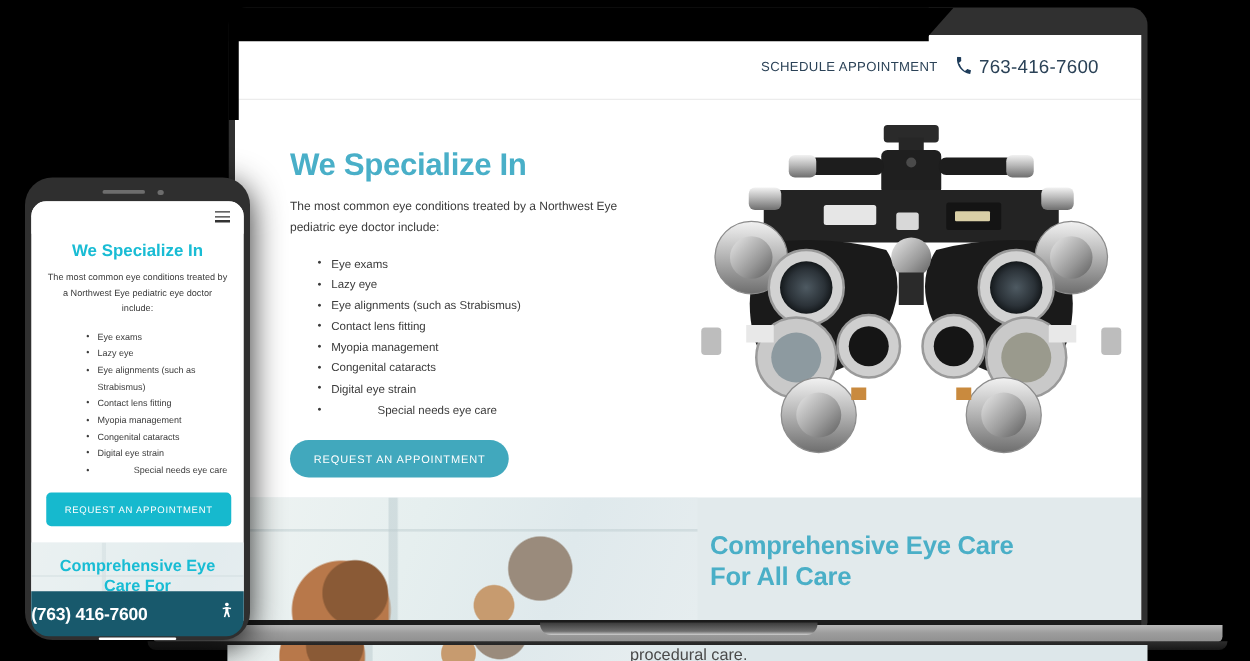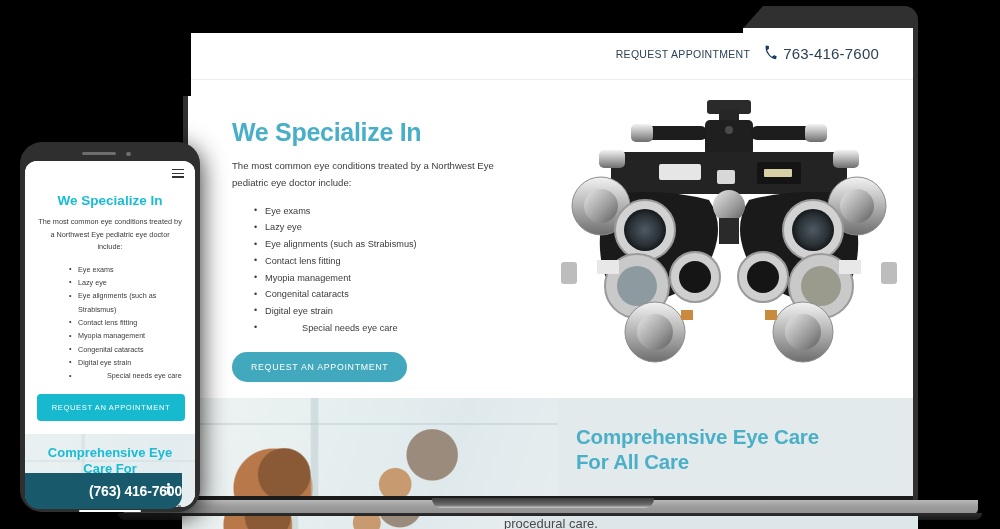--- a/index.html
+++ b/index.html
@@ -89,21 +89,21 @@
   }
 
   
   .band {
     position: relative; height: 98px; background: #e2eaec; overflow: hidden;
   }
   .band-photo {
     position: absolute; left: 0; top: 0; width: 370px; height: 100%;
   }
   .band-title {
-    position: absolute; left: 388px; top: 26px;
+    position: absolute; left: 380px; top: 26px;
     font-size: 20.5px; line-height: 1.22; color: #4aafc7; font-weight: 700;
     letter-spacing: -0.2px;
   }
 
   
   #laptop-chin {
     position: absolute; left: 5px; bottom: 0; width: 725px; height: 8px;
     background: #1b1b1b;
   }
   #laptop-base {
@@ -179,23 +179,23 @@
     position: relative; margin-top: 13px; height: 100px; background: #e6eef0;
     overflow: hidden;
   }
   .m-band-photo { position: absolute; inset: 0; opacity: 0.5; }
   .m-band-inner { position: relative; padding: 11px 12px 0 12px; text-align: center; }
   .m-band h3 {
     font-size: 13px; color: #19bcd4; font-weight: 700; line-height: 1.22; margin-bottom: 8px;
   }
   .m-band p { font-size: 7.2px; color: #3b3b3b; line-height: 1.72; }
   #phone-callbar {
-    position: absolute; left: 5px; bottom: 3px; width: 157px; height: 36px;
+    position: absolute; left: 5px; bottom: 3px; width: 170px; height: 36px;
     background: #18596c; border-radius: 0 0 14px 14px;
-    display: flex; align-items: center; justify-content: flex-end;
+    display: flex; align-items: center; justify-content: flex-start;
   }
   #phone-callbar .num { color: #fff; font-size: 14px; font-weight: 700; letter-spacing: -0.2px; }
   #phone-home {
     position: absolute; left: 59px; bottom: 0px; width: 62px; height: 2.5px;
     background: #fff; border-radius: 2px;
   }
   #a11y-icon {
     position: absolute; right: 8px; bottom: 14px; width: 11px; height: 13px;
   }
 
@@ -217,21 +217,21 @@
 </style>
 </head>
 <body>
 
 <div id="stage">
 
   <div id="laptop">
     <div id="laptop-screen">
 
       <div class="site-header">
-        <span class="hdr-link">REQUEST APPOINTMENT</span>
+        <span class="hdr-link">SCHEDULE APPOINTMENT</span>
         <span class="hdr-phone-icon">
           <svg width="13" height="13" viewBox="0 0 24 24" fill="#1e3c5a">
               <path d="M6.6 10.8c1.9 3.7 5 6.7 8.7 8.6l2.9-2.9c.4-.4.9-.5 1.3-.3 1.2.4 2.5.6 3.8.6.6 0 1 .4 1 1V22c0 .6-.4 1-1 1C11.3 23 1 12.7 1 1c0-.6.4-1 1-1h4.2c.6 0 1 .4 1 1 0 1.3.2 2.6.6 3.8.1.4 0 .9-.3 1.3l-2.9 2.9z"></path>
             </svg>
         </span>
         <span class="hdr-phone">763-416-7600</span>
       </div>
 
       <div class="hero">
         <h1>We Specialize In</h1>

